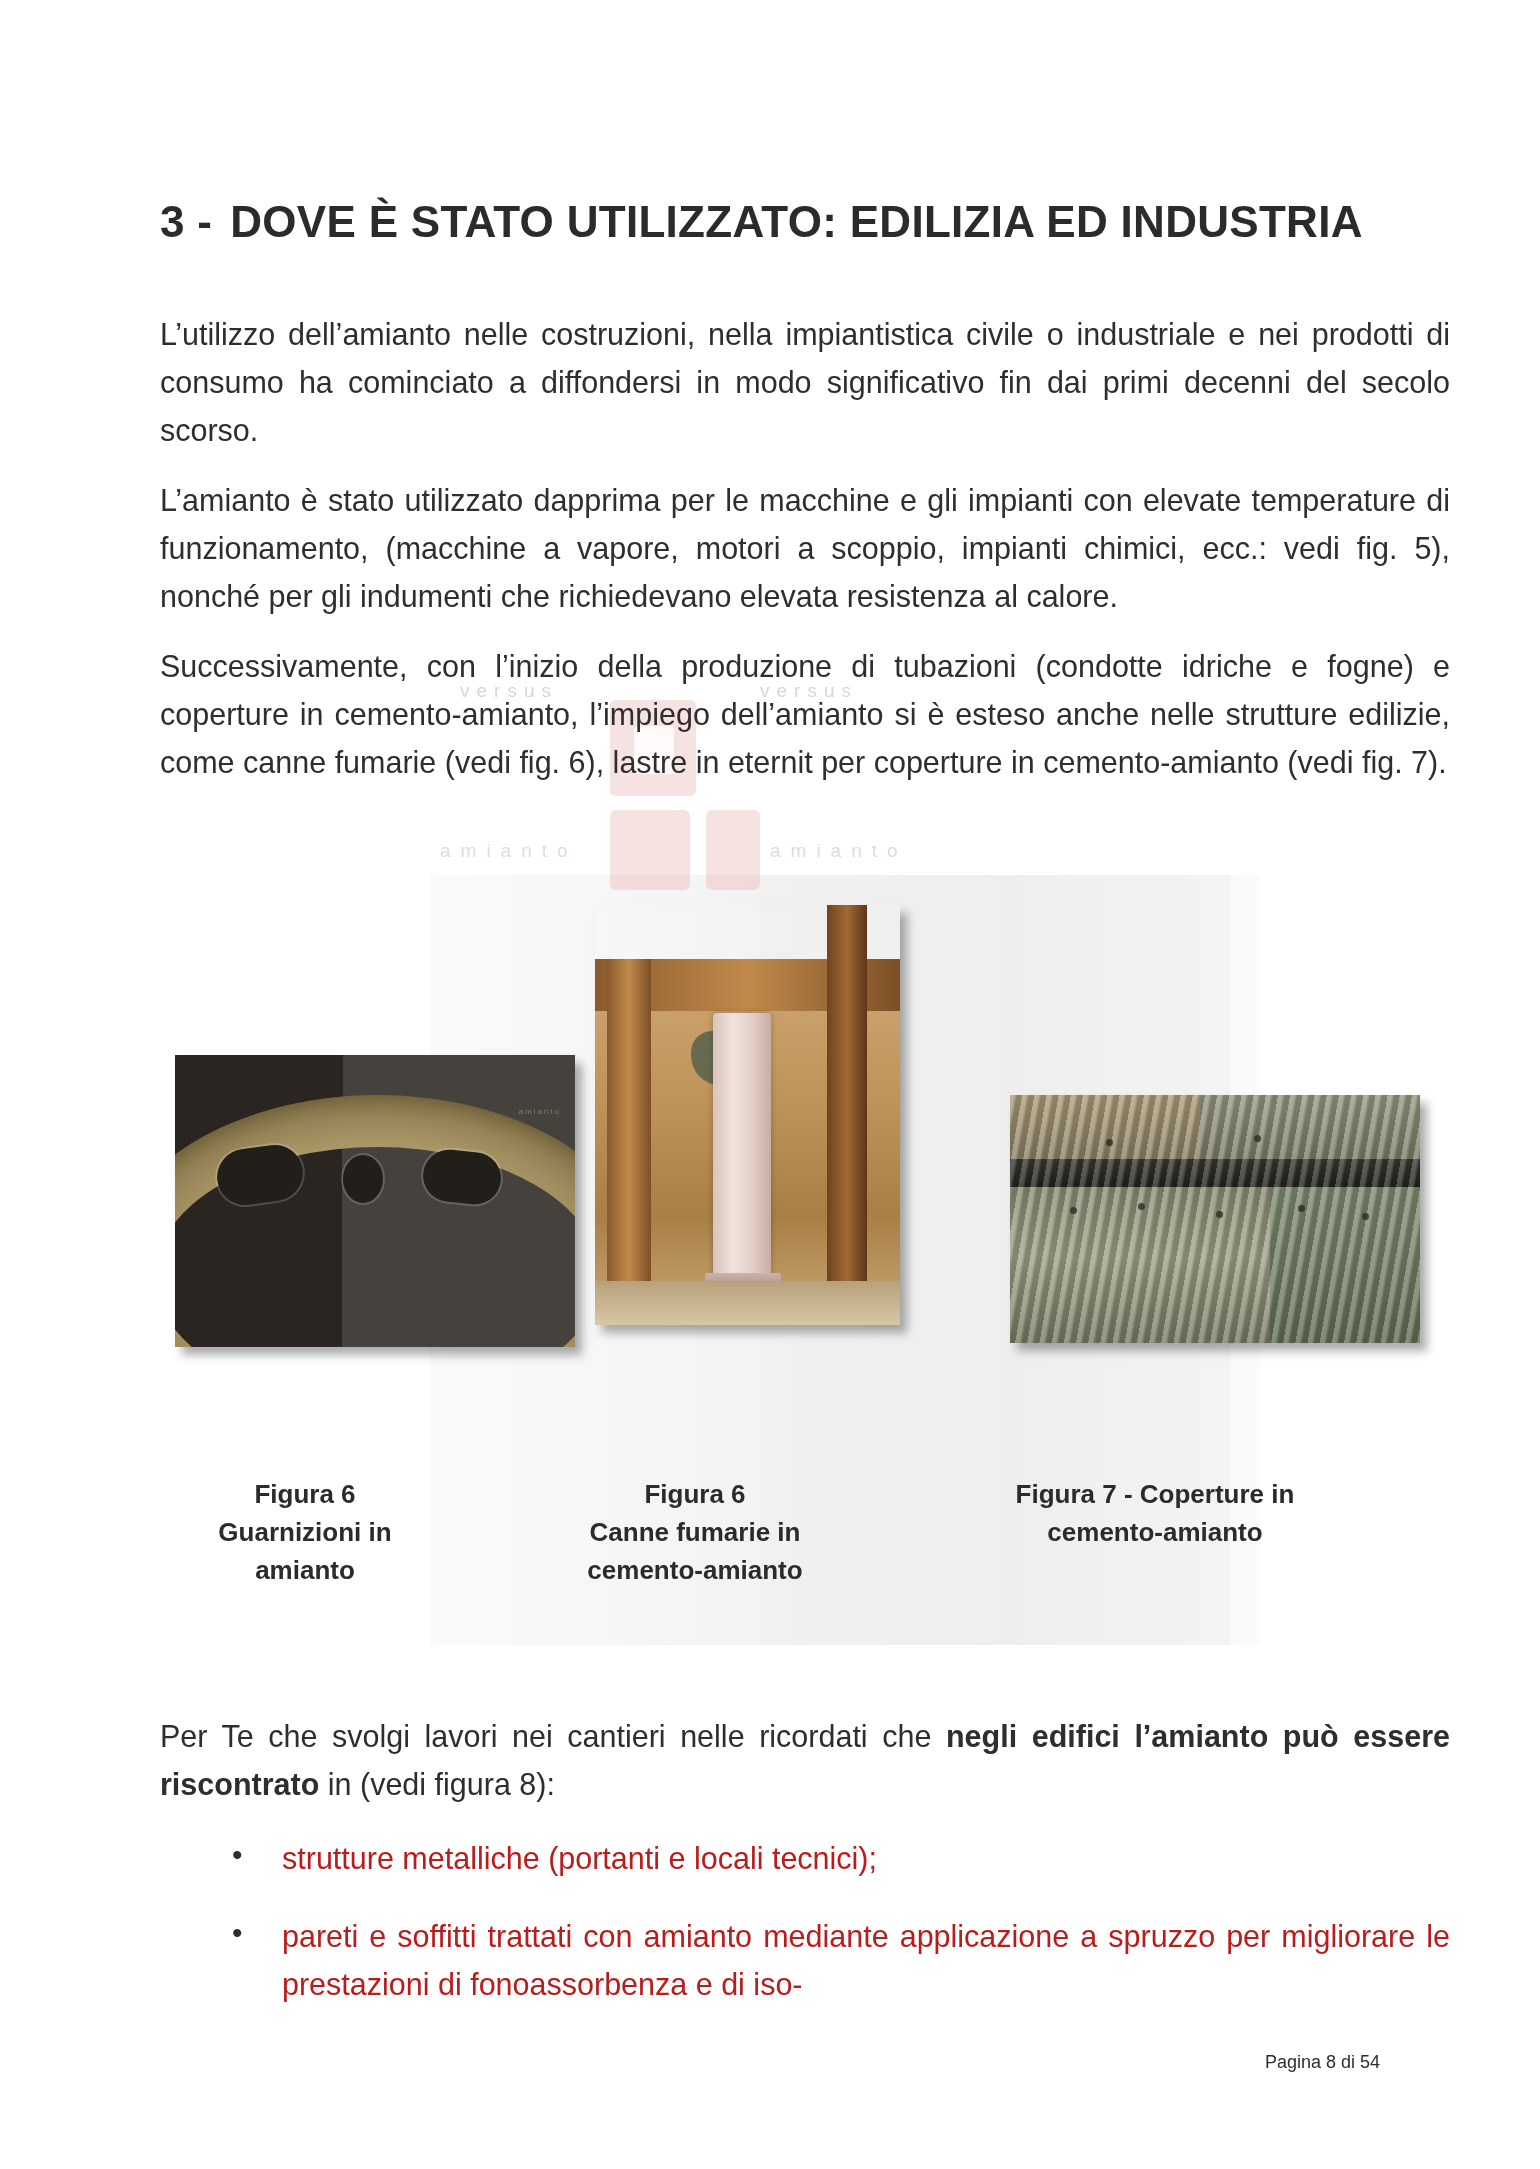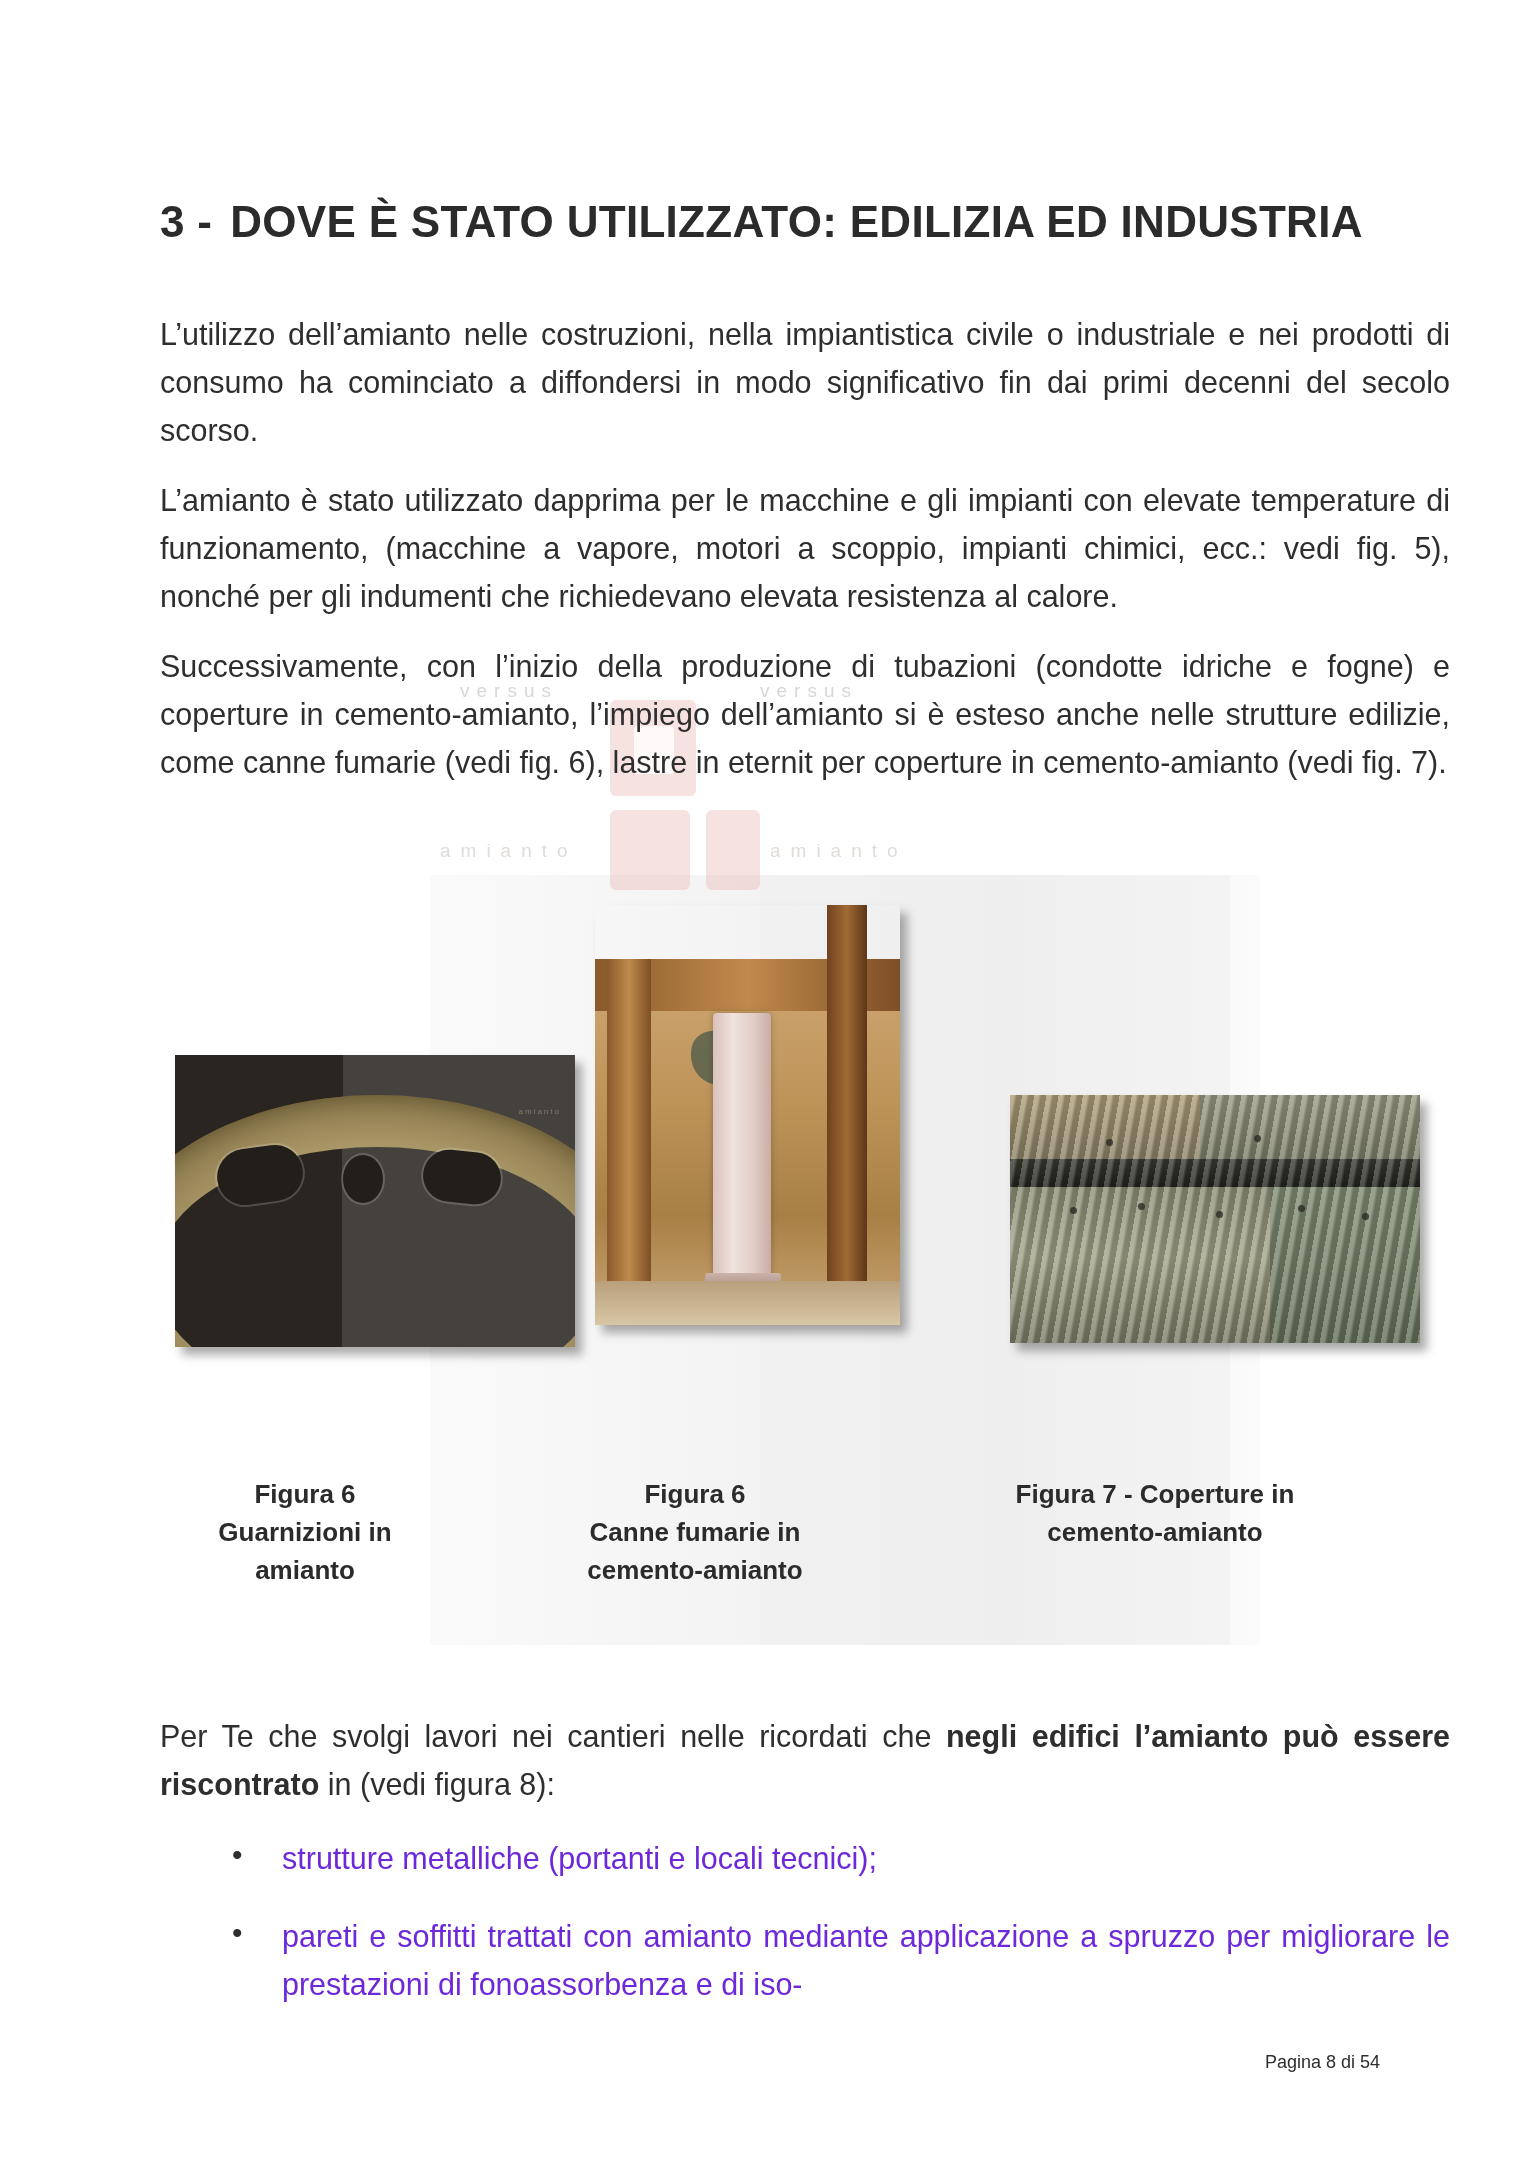--- a/index.html
+++ b/index.html
@@ -179,21 +179,21 @@
   
   .lower{
     position:absolute; left:160px; top:1712px; width:1290px;
   }
   .lower p.body{ margin-bottom:26px; }
   .lower strong{ font-weight:bold; }
   ul.bullets{ list-style:none; margin-top:20px; }
   ul.bullets li{
     position:relative; padding-left:122px;
     font-size:30.5px; line-height:48px; text-align:justify;
-    color:#6d28d9; margin-bottom:30px;
+    color:#b91c1c; margin-bottom:30px;
   }
   ul.bullets li::before{
     content:"\2022"; position:absolute; left:72px; top:-3px;
     font-size:30px; color:#2e2e2e;
   }
 
   
   .footer{
     position:absolute; right:160px; top:2052px;
     font-size:18px; color:#2e2e2e;

